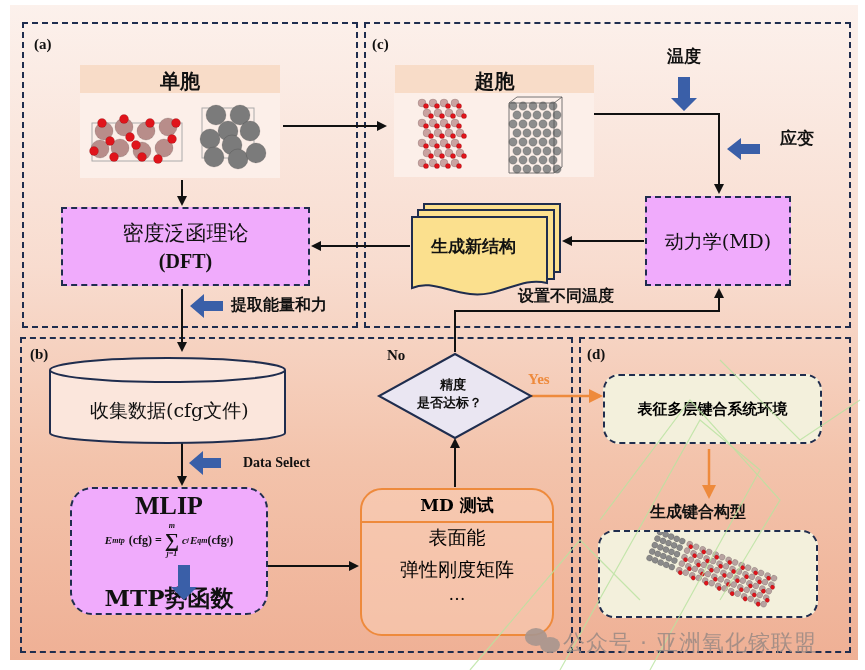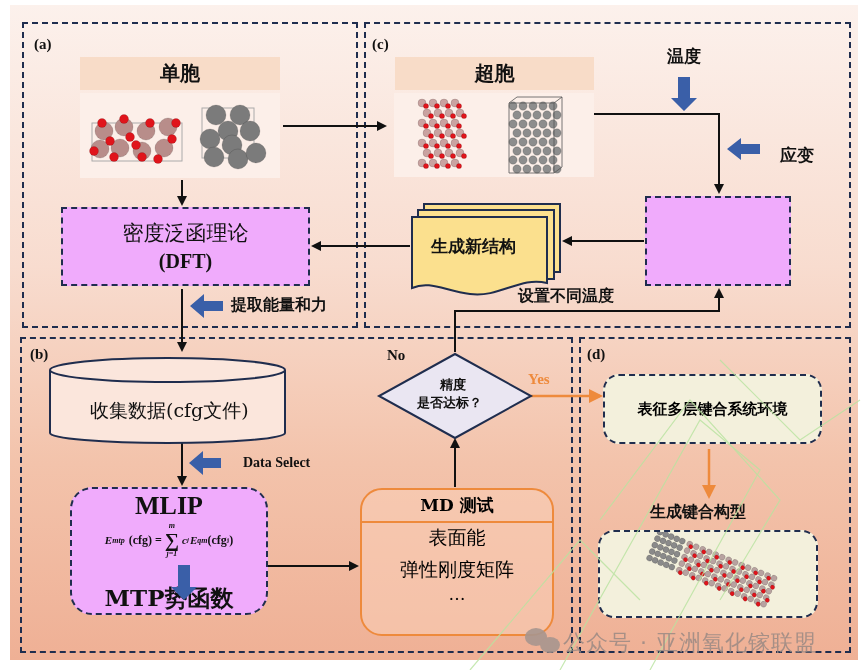--- a/index.html
+++ b/index.html
@@ -4,21 +4,21 @@
 <style>
   html, body { margin:0; padding:0; }
   body { width:865px; height:670px; background:#ffffff; position:relative; overflow:hidden;
          font-family: "DejaVu Serif", "Liberation Serif", serif; }
   .canvas { position:absolute; left:10px; top:5px; width:848px; height:655px;
             background: linear-gradient(180deg, #fcf1ec 0%, #f8dccf 40%, #f3c3ab 70%, #efb095 100%); }
   .abs { position:absolute; }
   .panel { position:absolute; border:2.5px dashed #1f2d4e; box-sizing:border-box; }
   .plabel { position:absolute; font-weight:bold; font-size:15px; color:#111; font-family:"Liberation Serif", serif; }
   .hdr { position:absolute; background:#f8dcc8; text-align:center; font-weight:bold; font-size:20px; color:#111;
-         font-family:"DejaVu Serif", serif; line-height:33px; }
+         font-family:"DejaVu Serif", serif; line-height:33px;margin-top:8px; }
   .imgarea { position:absolute; background:#fcefe9; }
   .greenbox { position:absolute; background:#f0abfc; border:2.5px dashed #1f2d4e; box-sizing:border-box;
               display:flex; flex-direction:column; align-items:center; justify-content:center; text-align:center;
               color:#111; }
   .t-bold { font-weight:bold; }
   .lbl { position:absolute; font-weight:bold; color:#111; white-space:nowrap; }
   svg.overlay { position:absolute; left:0; top:0; width:865px; height:670px; pointer-events:none; }
   .wm { position:absolute; color:#9b8a84; font-size:22px; font-family:"DejaVu Sans", sans-serif; opacity:0.85; letter-spacing:1px;}
 </style>
 </head>
@@ -176,22 +176,23 @@
         <circle cx="123" cy="76" r="4.2" fill="#8d8d8d" stroke="rgba(0,0,0,0.25)" stroke-width="0.5"></circle>
         <circle cx="133" cy="76" r="4.2" fill="#8d8d8d" stroke="rgba(0,0,0,0.25)" stroke-width="0.5"></circle>
         <circle cx="143" cy="76" r="4.2" fill="#8d8d8d" stroke="rgba(0,0,0,0.25)" stroke-width="0.5"></circle>
         <circle cx="153" cy="76" r="4.2" fill="#8d8d8d" stroke="rgba(0,0,0,0.25)" stroke-width="0.5"></circle>
         <circle cx="163" cy="76" r="4.2" fill="#8d8d8d" stroke="rgba(0,0,0,0.25)" stroke-width="0.5"></circle>
         <path d="M115,10 L160,10 L168,4 L168,74 L160,80 L115,80 z M115,10 L123,4 L168,4 M160,10 L160,80" fill="none" stroke="#555" stroke-width="0.8"></path>
       </g>
   </svg>
 </div>
 <div class="lbl" style="left:667px;top:45px;font-size:17px;">温度</div>
-<div class="lbl" style="left:780px;top:144px;font-size:17px;">应变</div>
+<div class="lbl" style="left:780px;top:127px;font-size:17px;">应变</div>
 <div class="greenbox" style="left:645px;top:196px;width:146px;height:90px;">
+  <div style="font-size:19px;line-height:26px;">动力学(MD)</div>
 </div>
 <div class="lbl" style="left:518px;top:286px;font-size:16px;">设置不同温度</div>
 
 <div class="panel" style="left:20px;top:337px;width:553px;height:316px;"></div>
 <div class="plabel" style="left:30px;top:346px;">(b)</div>
 
 <div class="greenbox" style="left:70px;top:487px;width:198px;height:128px;border-radius:22px;justify-content:flex-start;padding-top:2px;">
   <div class="t-bold" style="font-size:26px;line-height:30px;font-family:'Liberation Serif',serif;">MLIP</div>
   <div style="display:flex;align-items:center;font-family:'Liberation Serif',serif;font-weight:bold;font-size:11px;height:44px;">
     <span style="font-style:italic;">E</span>

